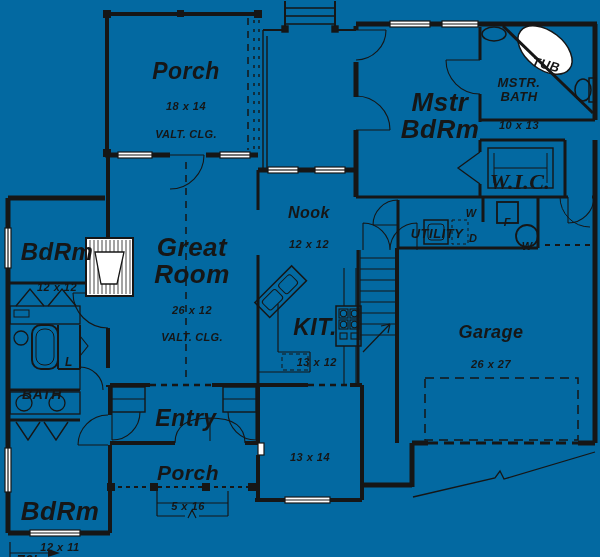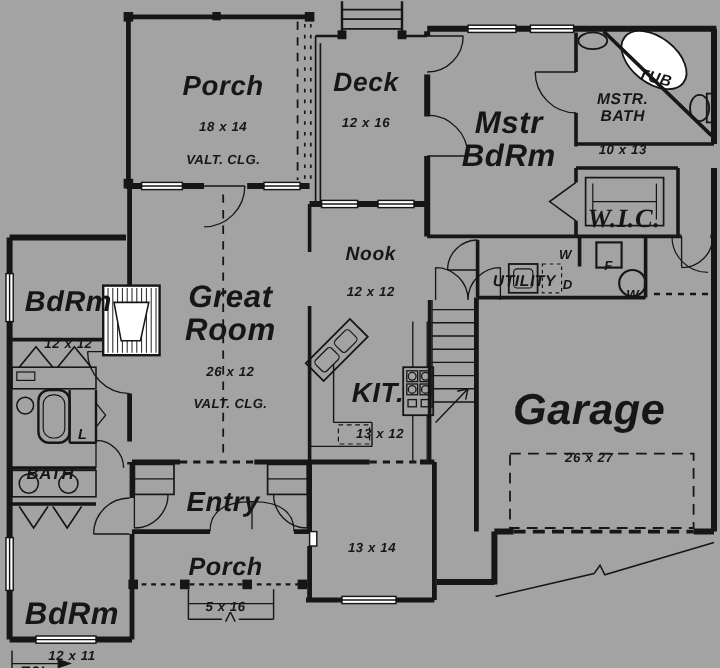--- a/index.html
+++ b/index.html
@@ -1,16 +1,16 @@
 <!DOCTYPE html>
 <html><head>
 <meta charset="utf-8">
 <style>
   html,body{margin:0;padding:0;background:#fff;}
-  #plan{position:relative;width:600px;height:557px;background:#a3a3a3;overflow:hidden;
+  #plan{position:relative;width:600px;height:557px;background:#0369a1;overflow:hidden;
         font-family:"Liberation Sans","DejaVu Sans",sans-serif;color:#161616;}
   #plan svg{position:absolute;left:0;top:0;}
   .lbl{position:absolute;transform:translateX(-50%);text-align:center;line-height:1.02;
        font-style:italic;font-weight:bold;color:#161616;white-space:pre-line;pointer-events:none;}
   .name{letter-spacing:.5px;}
   .dims{font-size:11px;letter-spacing:.5px;margin-top:1px;}
   .note{font-size:11px;letter-spacing:.3px;}
   .sm{font-size:13px;}
   .tiny{font-size:11px;}
   .rot{transform:translateX(-50%) rotate(14deg);}
@@ -240,26 +240,22 @@
     </g>
   </g>
 </svg>
 
 <div class="lbl" style="left:186px;top:44px;">
   <div class="name" style="font-size:23px">Porch</div>
   <div class="dims">18 x 14</div>
   <div class="note">VALT. CLG.</div>
 </div>
 
-<div class="lbl" style="left:305px;top:42px;">
-  <div class="name" style="font-size:22px">Deck</div>
-  <div class="dims">12 x 16</div>
-</div>
-
-<div class="lbl" style="left:424px;top:73px;">
+
+<div class="lbl" style="left:440px;top:73px;">
   <div class="name" style="font-size:26px">Mstr
 BdRm</div>
 </div>
 
 <div class="lbl" style="left:519px;top:60px;">
   <div class="name sm">MSTR.
 BATH</div>
   <div class="dims">10 x 13</div>
 </div>
 
@@ -317,21 +313,21 @@
 <div class="lbl" style="left:315px;top:300px;text-align:right;">
   <div class="name" style="font-size:23px">KIT.</div>
   <div class="dims">13 x 12</div>
 </div>
 
 <div class="lbl" style="left:437px;top:211px;">
   <div class="name" style="font-size:13px">UTILITY</div>
 </div>
 
 <div class="lbl" style="left:491px;top:307px;">
-  <div class="name" style="font-size:36px">Garage</div>
+  <div class="name" style="font-size:18px">Garage</div>
   <div class="dims">26 x 27</div>
 </div>
 
 <div class="lbl tiny" style="left:471px;top:197px;">
   <span>W</span></div>
 <div class="lbl tiny" style="left:473px;top:222px;">
   <span>D</span></div>
 <div class="lbl tiny" style="left:507px;top:206px;">
   <span>F</span></div>
 <div class="lbl tiny" style="left:527px;top:230px;">

